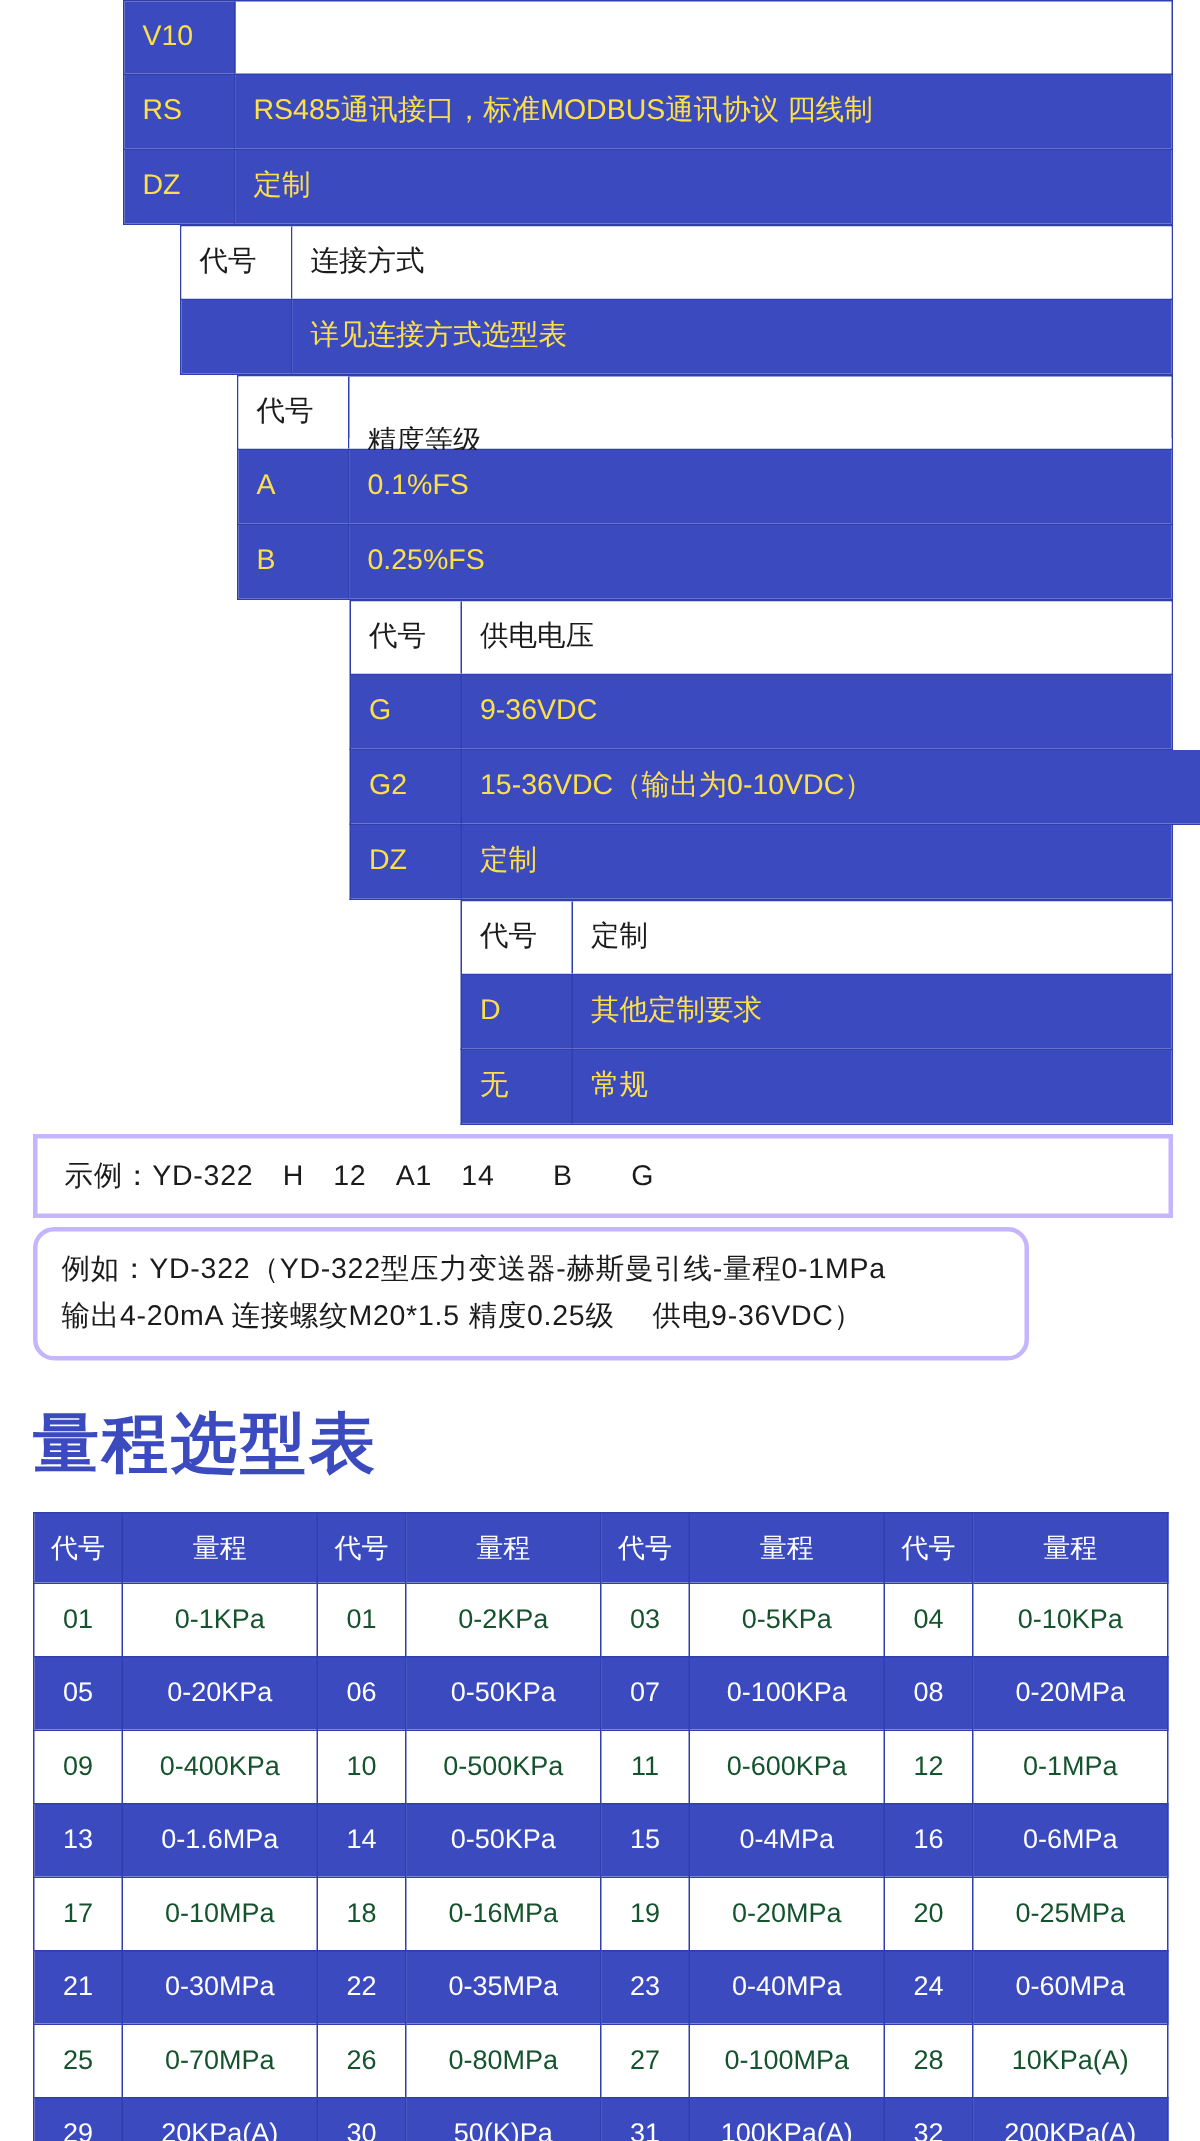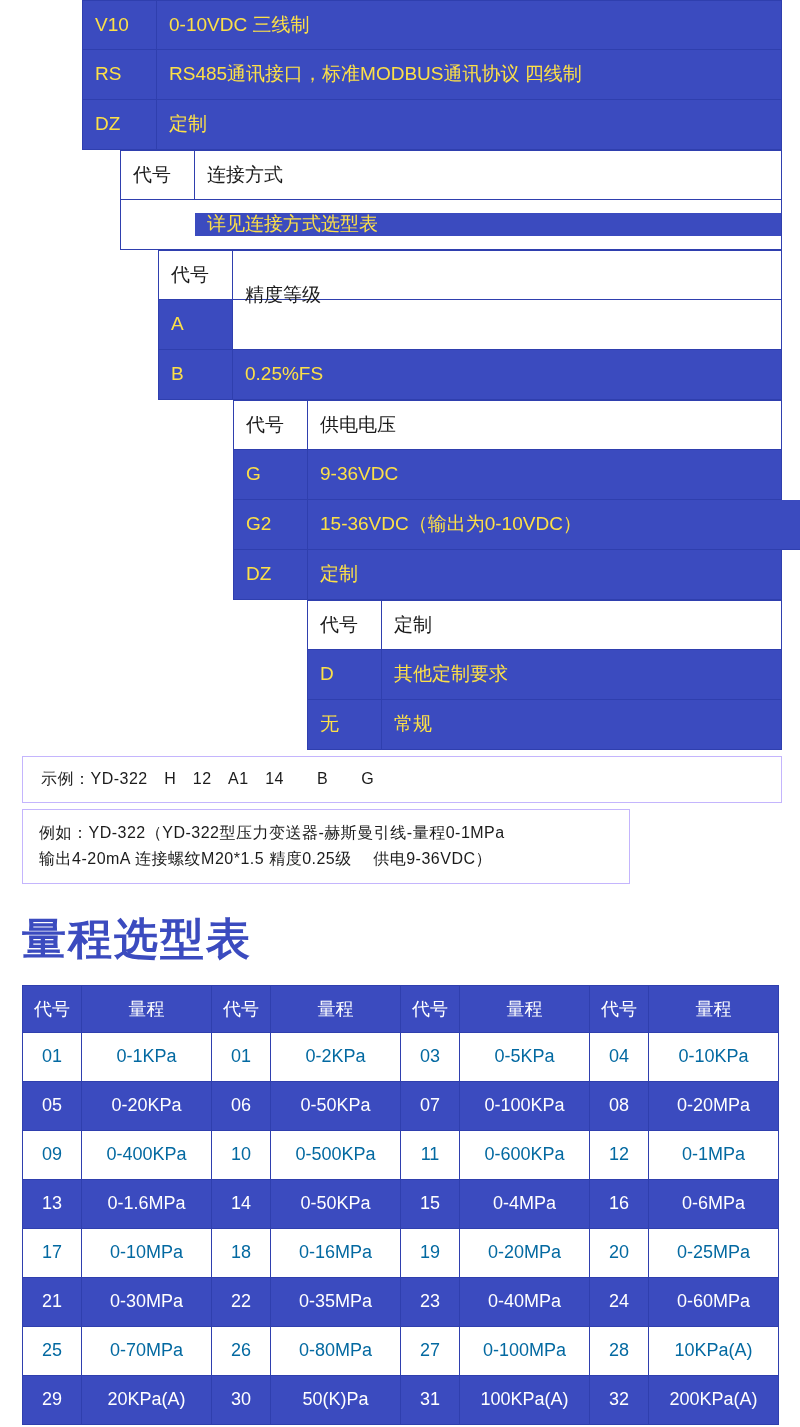--- a/index.html
+++ b/index.html
@@ -50,24 +50,24 @@
     color: #fde047;
   }
   .cell.white {
     background: #ffffff;
     color: #1b1b1b;
   }
 
   
   .example-row {
     box-sizing: border-box;
-    border: 1px solid #c4b5fd;
+    border: 3px solid #c4b5fd;
     margin-top: 6px;
     padding: 12px 18px;
-    font-size: 16px;
+    font-size: 19px;
     letter-spacing: 0.5px;
   }
   .example-row.multi {
     line-height: 1.65;
     padding: 10px 16px;
   }
 
   
   .section-title {
     color: #3b4bbf;
@@ -96,66 +96,66 @@
     background: #3b4bbf;
     color: #ffffff;
     height: 46px;
   }
   .range-table tr.band td {
     background: #3b4bbf;
     color: #ffffff;
   }
   .range-table tr.plain td {
     background: #ffffff;
-    color: #0369a1;
+    color: #14532d;
   }
   .col-code { width: 58px; }
   .col-range { width: 129px; font-family: Liberation Serif, serif; }
 </style>
 </head>
 <body>
 
 <div class="page">
 
   <div class="spec-block">
 
     <div class="spec-row first" style="margin-left:82px; width:700px;">
       <div class="cell code blue" style="width:74px;">V10</div>
-      <div class="cell blue" style="flex:1;">0-10VDC 三线制</div>
     </div>
 
     <div class="spec-row" style="margin-left:82px; width:700px;">
       <div class="cell code blue" style="width:74px;">RS</div>
       <div class="cell blue" style="flex:1;">RS485通讯接口，标准MODBUS通讯协议  四线制</div>
     </div>
 
     <div class="spec-row" style="margin-left:82px; width:700px;">
       <div class="cell code blue" style="width:74px;">DZ</div>
       <div class="cell blue" style="flex:1;">定制</div>
     </div>
   </div>
 
   <div class="spec-block">
     <div class="spec-row first" style="margin-left:120px; width:662px;">
       <div class="cell code white" style="width:74px;">代号</div>
       <div class="cell white" style="flex:1;">连接方式</div>
     </div>
-    <div class="spec-row" style="margin-left:120px; width:662px;align-items:center;">
+    <div class="spec-row" style="margin-left:120px; width:662px;">
       <div class="cell code blue" style="width:74px;"></div>
       <div class="cell blue" style="flex:1;">详见连接方式选型表</div>
     </div>
   </div>
 
   <div class="spec-block">
     <div class="spec-row first" style="margin-left:158px; width:624px;">
       <div class="cell code white" style="width:74px;">代号</div>
       <div class="cell white" style="flex:1;margin-top:41px;">精度等级</div>
     </div>
     <div class="spec-row" style="margin-left:158px; width:624px;">
       <div class="cell code blue" style="width:74px;">A</div>
+      <div class="cell blue" style="flex:1;">0.1%FS</div>
     </div>
     <div class="spec-row" style="margin-left:158px; width:624px;">
       <div class="cell code blue" style="width:74px;">B</div>
       <div class="cell blue" style="flex:1;">0.25%FS</div>
     </div>
   </div>
 
   <div class="spec-block">
     <div class="spec-row first" style="margin-left:233px; width:549px;">
       <div class="cell code white" style="width:74px;">代号</div>
@@ -185,21 +185,21 @@
       <div class="cell blue" style="flex:1;">其他定制要求</div>
     </div>
     <div class="spec-row" style="margin-left:307px; width:475px;">
       <div class="cell code blue" style="width:74px;">无</div>
       <div class="cell blue" style="flex:1;">常规</div>
     </div>
   </div>
 
   <div class="example-row" style="margin-left:22px; width:760px;">示例：YD-322　H　12　A1　14　　B　　G</div>
 
-  <div class="example-row multi" style="margin-left:22px; width:608px;">
+  <div class="example-row multi" style="margin-left:22px; width:664px;border-radius:14px;">
     <div>例如：YD-322（YD-322型压力变送器-赫斯曼引线-量程0-1MPa</div>
     <div>输出4-20mA  连接螺纹M20*1.5  精度0.25级　 供电9-36VDC）</div>
   </div>
 
   <div class="section-title">量程选型表</div>
 
   <table class="range-table">
     <thead>
       <tr>
         <th class="col-code">代号</th>

